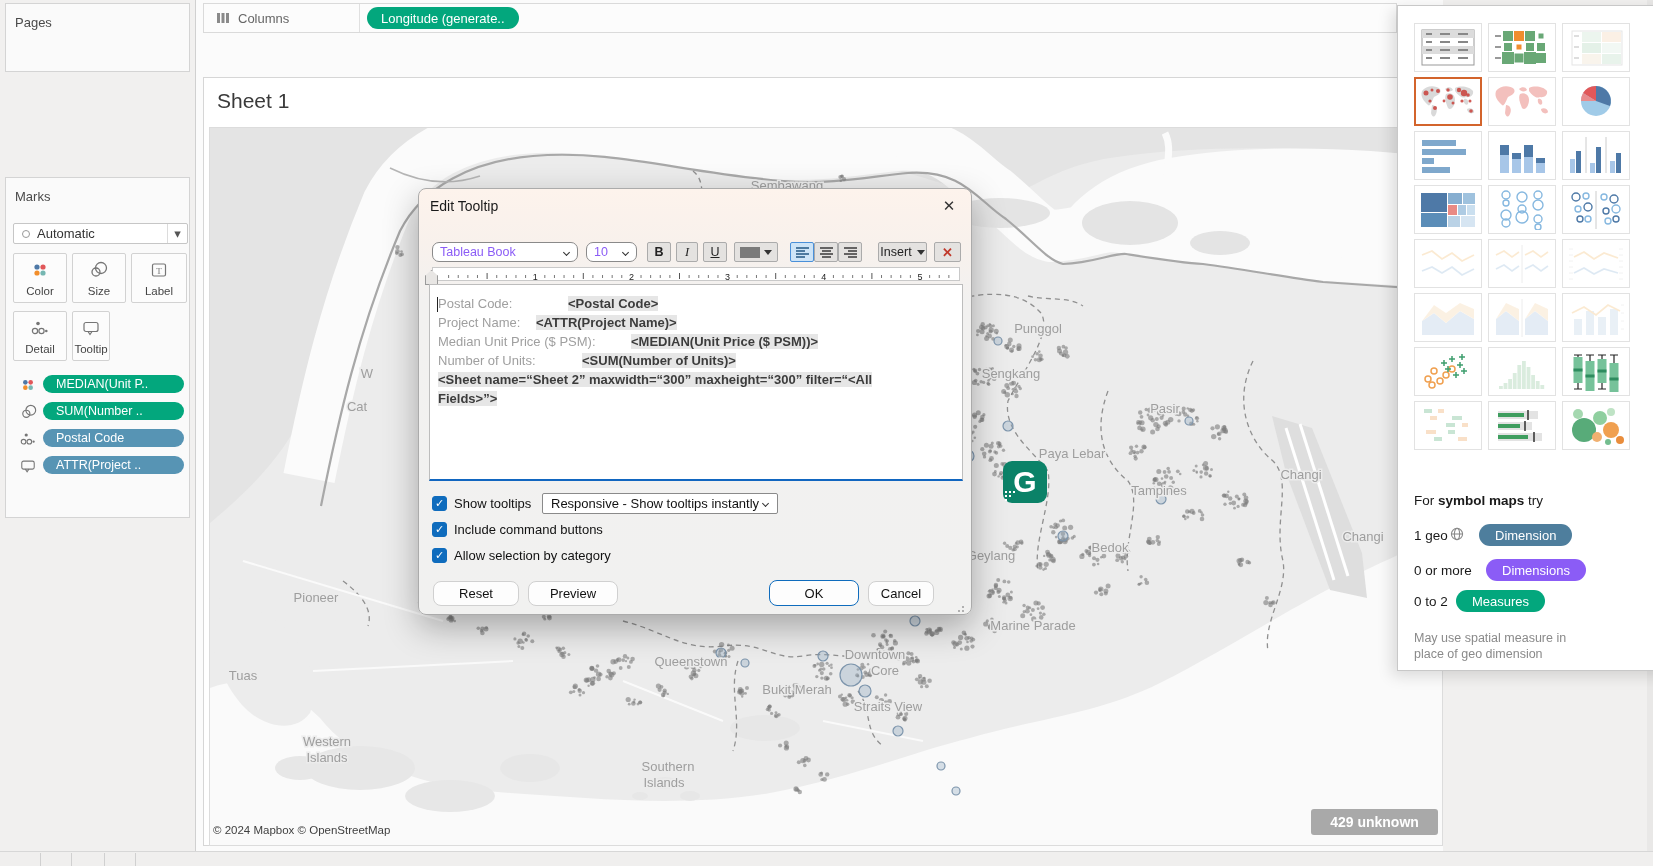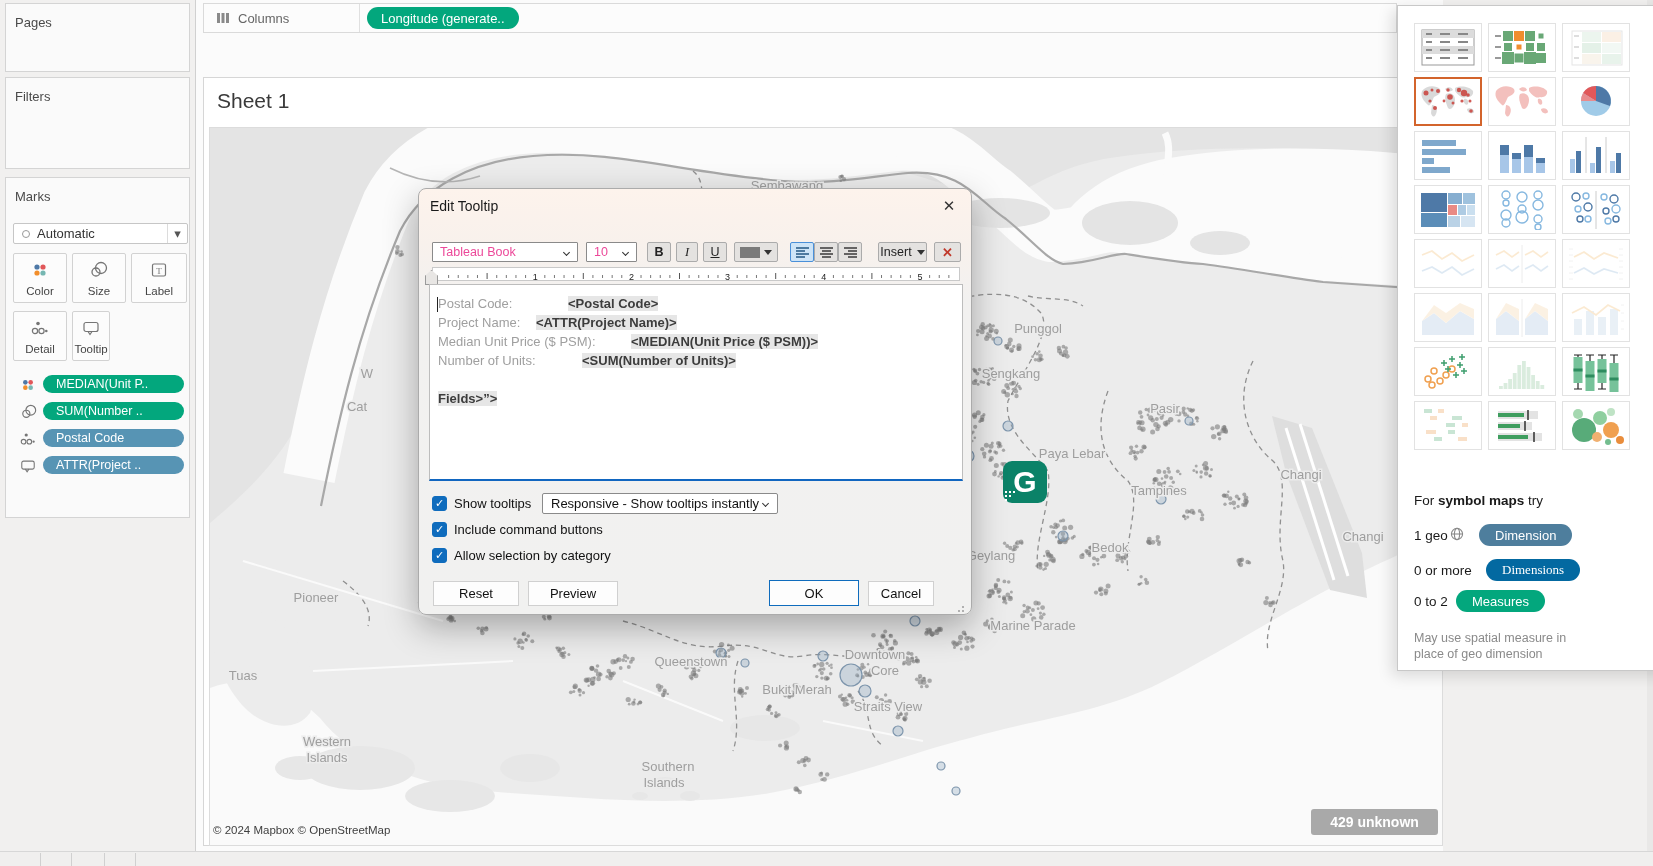--- a/index.html
+++ b/index.html
@@ -35,33 +35,33 @@
   
   .chev { width:7px; height:7px; border-right:1.4px solid #5a5a5a; border-bottom:1.4px solid #5a5a5a; transform:rotate(45deg); display:inline-block; }
 
   
   #dialog { left:418px; top:188px; width:554px; height:427px; border:1px solid #ababab; border-radius:8px;
      background:linear-gradient(180deg,#fdf3ec 0px,#f8f1ec 55px,#f2f1f0 110px,#f1f1f0 100%);
      box-shadow:0 12px 34px rgba(0,0,0,.3); z-index:50; }
   #dlg-title { position:absolute; left:11px; top:9px; font-size:14px; color:#1a1a1a; }
   #dlg-close { position:absolute; left:518px; top:6px; width:24px; height:22px; color:#333; font-size:15px; display:flex; align-items:center; justify-content:center; }
   .tbtn { position:absolute; top:53px; height:20px; background:#e4e2e0; border:1px solid #ababab; border-radius:2px; display:flex; align-items:center; justify-content:center; font-size:12.5px; color:#222; }
-  .tsel { position:absolute; top:53px; height:20px; background:#fff; border:1px solid #8a8a8a; border-radius:1px; display:flex; align-items:center; font-size:12.5px; color:#ec4899; padding-left:7px; }
+  .tsel { position:absolute; top:53px; height:20px; background:#fff; border:1px solid #8a8a8a; border-radius:7px; display:flex; align-items:center; font-size:12.5px; color:#8b5cf6; padding-left:7px; }
   .tsel .chev { margin-left:auto; margin-right:8px; width:5px; height:5px; border-color:#333; }
   #ruler { position:absolute; left:13px; top:78px; width:528px; height:14px; background:#fff; border:1px solid #c9c9c9; }
   #rmarker { position:absolute; left:6px; top:81px; width:13px; height:15px; background:#e8e6e4; border:1px solid #9a9a9a; clip-path:polygon(50% 0,100% 38%,100% 100%,0 100%,0 38%); }
   #txtarea { position:absolute; left:10px; top:95px; width:534px; height:197px; background:#fff; border:1px solid #bdbdbd; border-bottom:2px solid #1166c0; }
   .tl-label { position:absolute; font-size:13px; color:#9f9f9f; white-space:pre; }
   .tl-field { position:absolute; font-size:13px; font-weight:bold; color:#3c3c3c; background:#e6e6e6; white-space:pre; }
   #caret { position:absolute; left:7px; top:12px; width:1px; height:15px; background:#222; }
   .cbrow { position:absolute; left:13px; display:flex; align-items:center; gap:7px; }
   .cbx { width:15px; height:15px; border-radius:3px; background:#0f6cbd; border:1px solid #0f6cbd; color:#fff; font-size:11px; display:flex; align-items:center; justify-content:center; }
   .cbl { font-size:13px; color:#111; }
   #tipmode { position:absolute; left:123px; top:304px; width:236px; height:21px; background:#fff; border:1px solid #8a8a8a; border-radius:2px; display:flex; align-items:center; font-size:13px; color:#111; padding-left:8px; }
-  .dlgbtn { position:absolute; height:25px; background:#fdfdfd; border:1px solid #d0d0d0; border-radius:0; font-size:13px; color:#111; display:flex; align-items:center; justify-content:center; }
+  .dlgbtn { position:absolute; height:25px; background:#fdfdfd; border:1px solid #d0d0d0; border-radius:8px; font-size:13px; color:#111; display:flex; align-items:center; justify-content:center; }
   #grip { position:absolute; left:536px; top:414px; width:10px; height:10px; }
 
   
   #showme { left:1397px; top:5px; width:285px; height:666px; background:#fff; border:1px solid #c8c8c8; box-shadow:-5px 5px 14px rgba(0,0,0,.13); z-index:40; }
   .smcell { position:absolute; width:68px; height:49px; background:#fff; border:1px solid #e2e2e2; display:flex; align-items:center; justify-content:center; }
   .smcell.sel { border:2px solid #d3642c; }
   .smcell.dis svg { opacity:.38; }
   #sm-try { position:absolute; left:16px; top:487px; font-size:13.5px; color:#1a1a1a; }
   .smrow-t { position:absolute; font-size:13.5px; color:#1a1a1a; }
   .smpill { position:absolute; height:22px; border-radius:11px; color:#fff; font-size:13px; display:flex; align-items:center; justify-content:center; padding:0 16px; }
@@ -1017,23 +1017,20 @@
         </svg>
         <div id="attribution">© 2024 Mapbox © OpenStreetMap</div>
         <div id="badge">429 unknown</div>
       </div>
     </div>
   </div>
 
   <div class="card" style="top:3px; height:69px;">
     <div class="card-label">Pages</div>
   </div>
-  <div class="card" style="top:77px; height:92px;">
-    <div class="card-label">Filters</div>
-  </div>
   <div class="card" style="top:177px; height:341px;">
     <div class="card-label">Marks</div>
     <div id="automatic">
       <span class="circ"></span>
       <span>Automatic</span>
       <span class="dd">▾</span>
     </div>
     <div class="mark-btn" style="left:7px; top:75px; width:54px;">
       <svg width="18" height="18" viewBox="0 0 18 18">
         <circle cx="6" cy="6" r="2.6" fill="#4e79a7"></circle>
@@ -1215,20 +1212,21 @@
     <div id="txtarea">
       <div id="caret"></div>
     <span class="tl-label" style="left: 8px; top: 11px;">Postal Code:</span>
         <span class="tl-field" style="left: 138px; top: 11px;">&lt;Postal Code&gt;</span>
         <span class="tl-label" style="left: 8px; top: 30px;">Project Name:</span>
         <span class="tl-field" style="left: 106px; top: 30px;">&lt;ATTR(Project Name)&gt;</span>
         <span class="tl-label" style="left: 8px; top: 49px;">Median Unit Price ($ PSM):</span>
         <span class="tl-field" style="left: 201px; top: 49px;">&lt;MEDIAN(Unit Price ($ PSM))&gt;</span>
         <span class="tl-label" style="left: 8px; top: 68px;">Number of Units:</span>
         <span class="tl-field" style="left: 152px; top: 68px;">&lt;SUM(Number of Units)&gt;</span>
+        <span class="tl-field" style="left: 8px; top: 87px;">&lt;Sheet name=“Sheet 2” maxwidth=“300” maxheight=“300” filter=“&lt;All</span>
         <span class="tl-field" style="left: 8px; top: 106px;">Fields&gt;”&gt;</span>
       </div>
     <div class="cbrow" style="top:307px;">
       <span class="cbx">✓</span>
       <span class="cbl">Show tooltips</span>
     </div>
     <div id="tipmode">
       <span>Responsive - Show tooltips instantly</span>
       <span class="chev" style="margin-left:auto; margin-right:9px; width:5px; height:5px; border-color:#333;"></span>
     </div>
@@ -1607,21 +1605,21 @@
       <span>For</span> <b>symbol maps</b><span> try</span>
     </div>
     <div class="smrow-t" style="left:16px; top:522px;">1 geo</div>
     <svg class="abs" style="left:52px; top:521px;" width="14" height="14" viewBox="0 0 14 14">
       <circle cx="7" cy="7" r="5.6" fill="none" stroke="#8a8a8a" stroke-width="1.1"></circle>
       <ellipse cx="7" cy="7" rx="2.6" ry="5.6" fill="none" stroke="#8a8a8a" stroke-width="1.1"></ellipse>
       <line x1="1.4" y1="7" x2="12.6" y2="7" stroke="#8a8a8a" stroke-width="1.1"></line>
     </svg>
     <div class="smpill" style="left:81px; top:518px; background:#4e7e9d;">Dimension</div>
     <div class="smrow-t" style="left:16px; top:557px;">0 or more</div>
-    <div class="smpill" style="left:88px; top:553px; background:#0369a1;font-family:Liberation Serif, serif;">Dimensions</div>
+    <div class="smpill" style="left:88px; top:553px; background:#8b5cf6;">Dimensions</div>
     <div class="smrow-t" style="left:16px; top:588px;">0 to 2</div>
     <div class="smpill" style="left:58px; top:584px; background:#03a77d;">Measures</div>
     <div class="smnote" style="top:625px;">May use spatial measure in</div>
     <div class="smnote" style="top:641px;">place of geo dimension</div>
   </div>
 
   <div id="rightstrip" class="abs"></div>
   <div id="statusbar" class="abs">
       <div class="sdiv" style="left: 40px;"></div>
       <div class="sdiv" style="left: 71px;"></div>

